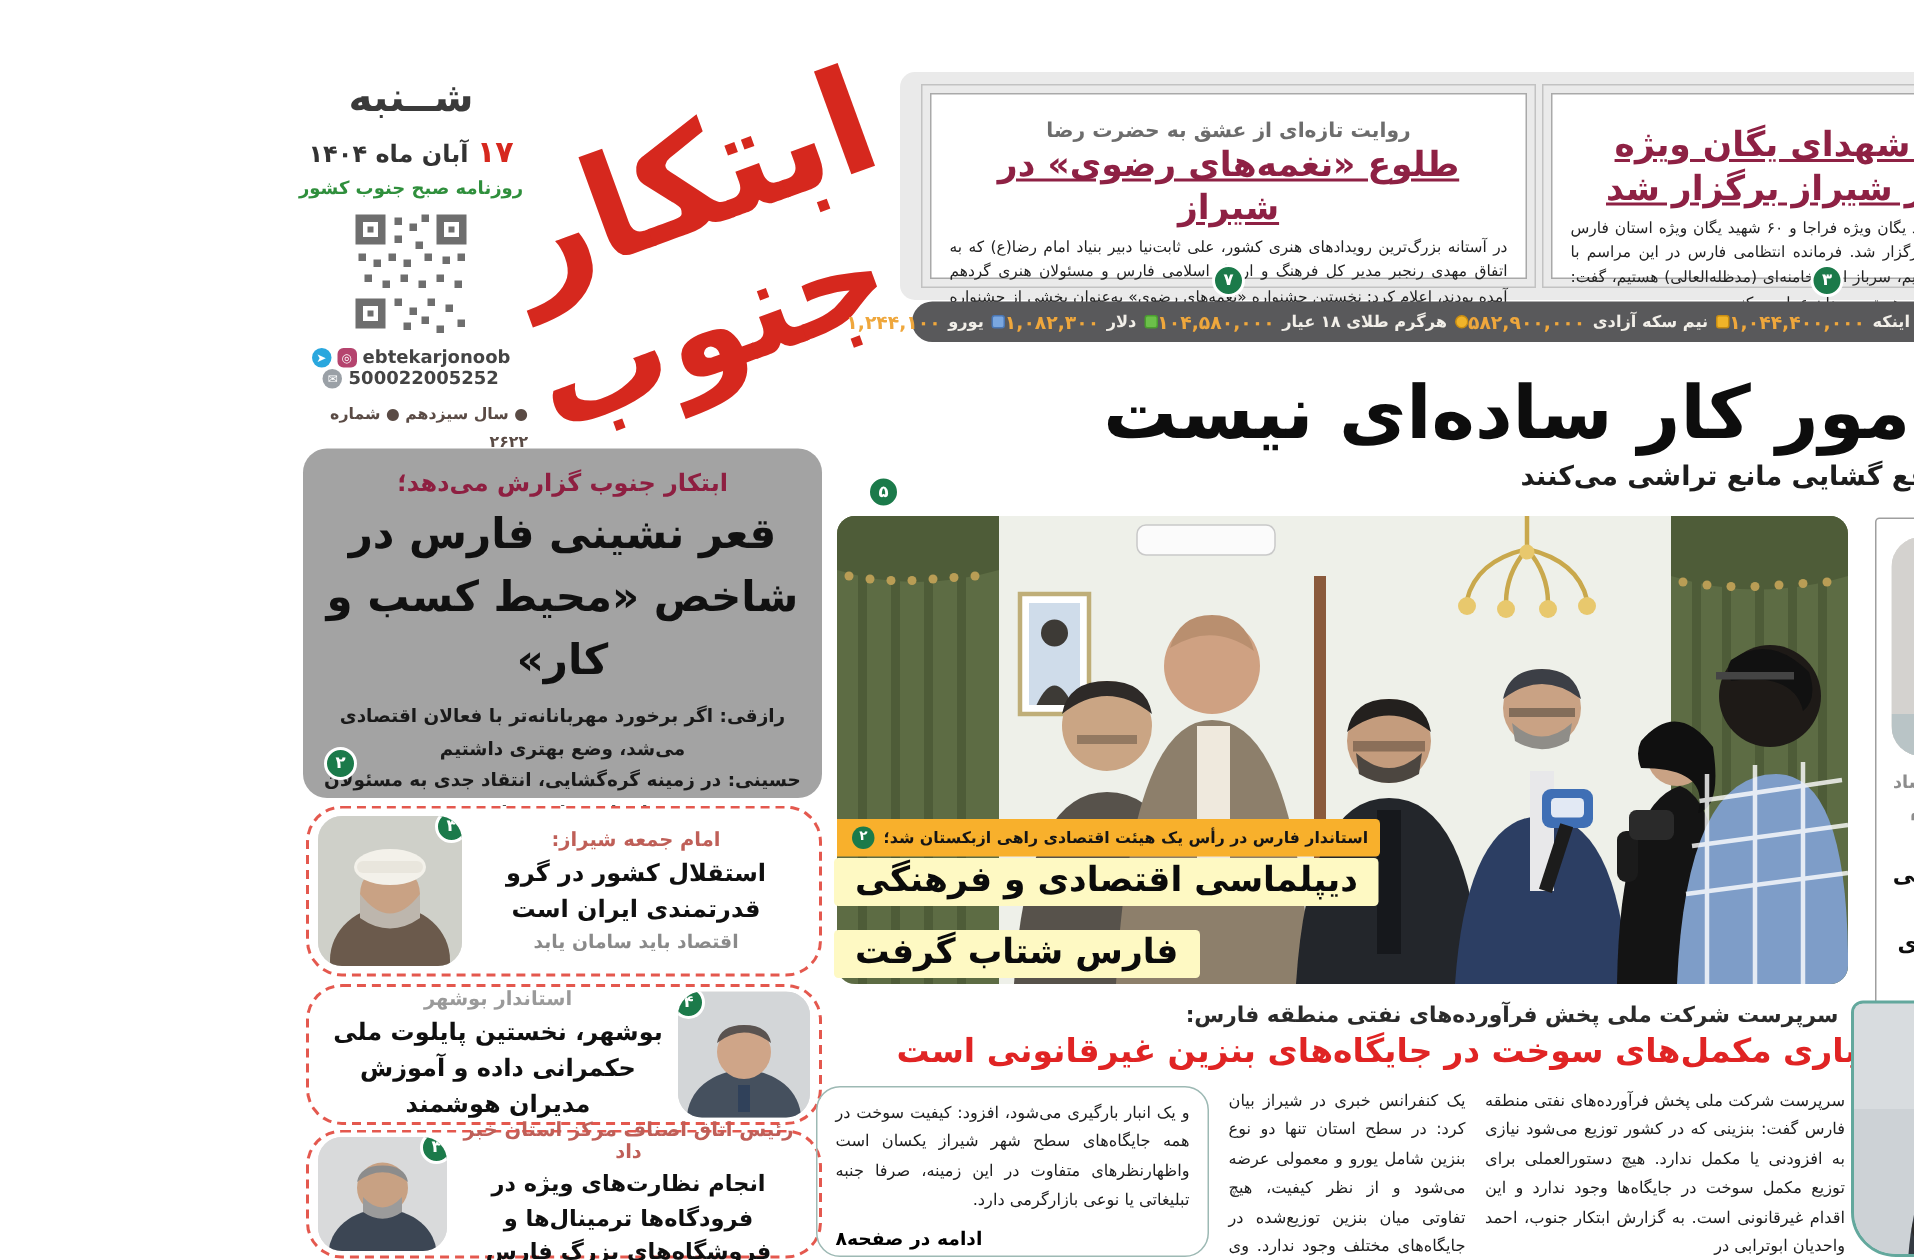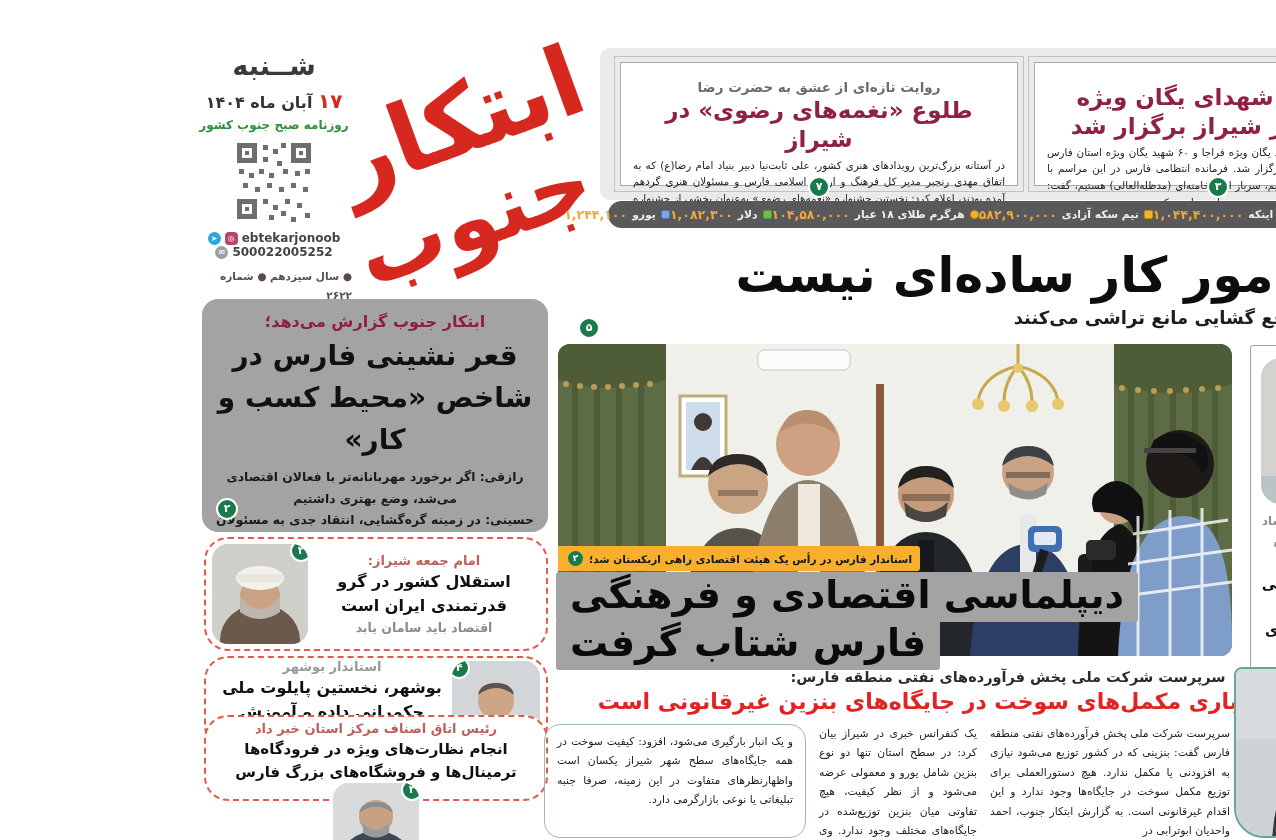--- a/index.html
+++ b/index.html
@@ -22,21 +22,21 @@
   #logo { left:148px; top:36px; width:300px; height:262px; pointer-events:none; }
 
   
   #blue-corner { left:1192px; top:42px; width:60px; height:100px; background:#2b4b9b; border-radius:4px 28px 4px 4px; }
   #grayband { left:432px; top:48px; width:814px; height:152px; background:#eaeaea; border-radius:10px 42px 10px 10px; }
   .headbox { position:absolute; background:#fff; border:1px solid #a9a9a9;
     box-shadow:0 0 0 5px #eaeaea, 0 0 0 6px #c2c2c2; text-align:center; padding:16px 12px 4px; }
   #hbox1 { left:452px; top:62px; width:398px; height:124px; }
   #hbox2 { left:866px; top:62px; width:368px; height:124px; }
   .hb-kicker { font-size:13.5px; font-weight:bold; color:#6d6d6d; }
-  .hb-head { color:#8e2144; font-weight:bold; font-size:23px; line-height:1.25; margin:1px 0 3px; }
+  .hb-head { color:#8e2144; font-weight:bold; font-size:23px; line-height:1.25; margin:1px 0 3px;text-decoration:underline; }
   .hb-body { font-size:10.3px; color:#222; text-align:justify; line-height:1.65; }
   .pbadge { position:absolute; width:22px; height:22px; border-radius:50%; background:#1b7a4a;
     border:2px solid #fff; color:#fff; font-size:11px; font-weight:bold; line-height:18px; text-align:center; z-index:6; }
 
   
   #ticker { left:440px; top:201px; width:836px; height:27px; background:#59595b;
     border-radius:14px 0 0 14px; display:flex; align-items:center; justify-content:space-between;
     padding:0 16px 0 22px; }
   .t-item { display:flex; align-items:center; gap:5px; white-space:nowrap; }
   .t-ic { display:inline-block; width:9px; height:9px; border-radius:50%; background:#f0b429; border:1px solid #c98d12; }
@@ -55,36 +55,36 @@
     text-align:center; padding:13px 14px 0; }
   .f-kicker { font-size:16px; font-weight:bold; color:#8e1f41; }
   .f-head { font-size:28px; font-weight:bold; color:#111; line-height:1.5; margin-top:4px; }
   .f-sub { font-size:12.3px; font-weight:bold; color:#1a1a1a; line-height:1.75; margin-top:6px; }
 
   
   .litem { position:absolute; width:344px; border:2px dashed #e4584e; border-radius:24px;
     display:flex; align-items:center; padding:4px 6px; background:#fff; }
   #item1 { left:36px; top:537px; height:114px;align-items:center; }
   #item2 { left:36px; top:656px; height:94px; }
-  #item3 { left:36px; top:715px; height:86px;flex-direction:column; }
+  #item3 { left:36px; top:753px; height:86px; }
   .li-photo { position:relative; flex:0 0 auto; border-radius:16px; overflow:hidden; background:#d8d8d8; }
   .li-text { flex:1 1 auto; text-align:center; padding:0 6px; }
   .li-kicker { font-size:13px; font-weight:bold; }
   .kick-red { color:#bf5f58; } .kick-gray { color:#9a9a9a; }
   .li-head { font-size:16px; font-weight:bold; color:#101010; line-height:1.5; margin-top:2px; }
   .li-sub { font-size:12.5px; font-weight:bold; color:#8a8a8a; margin-top:2px; }
 
   
   #mainphoto { left:390px; top:344px; width:674px; height:312px; border-radius:12px; overflow:hidden; background:#cfd4c8; }
   #caption { left:390px; top:546px; height:25px; background:#f8b02c; display:flex; align-items:center;
     gap:6px; padding:0 8px 0 10px; border-radius:0 3px 3px 0; z-index:5; }
   #caption .cap-text { font-size:10.5px; font-weight:bold; color:#151515; white-space:nowrap; }
   .cap-badge { width:15px; height:15px; border-radius:50%; background:#1b7a4a; color:#fff; font-size:9px;
     font-weight:bold; line-height:15px; text-align:center; flex:0 0 auto; }
-  .band { position:absolute; background:#a3a3a3; color:#0b0b0b; font-weight:bold; font-size:38px;
+  .band { position:absolute; background:#fef9c3; color:#0b0b0b; font-weight:bold; font-size:23px;
     padding:2px 14px 4px; z-index:5; border-radius:3px; line-height:1.15;text-align:right; }
   #band1 { left:388px; top:572px; }
   #band2 { left:388px; top:620px; }
 
   
   #sidebar { left:1082px; top:345px; width:164px; height:325px; background:#fff; border:1px solid #9f9f9f;
     border-radius:3px; text-align:center; padding:10px 8px 0; }
   .sb-photo { width:142px; height:146px; margin:2px auto 8px; border-radius:20px; overflow:hidden; background:#e3e2e0; }
   .sb-kicker { font-size:11.8px; font-weight:bold; color:#8d8d8d; line-height:1.6; }
   .sb-head { font-size:14.6px; font-weight:bold; color:#0e0e0e; line-height:1.6; margin-top:3px; }
@@ -453,16 +453,17 @@
       <rect x="58" y="140" width="60" height="8" rx="4" fill="#2b2b2b" transform="rotate(-14 88 144)"></rect>
       <circle cx="52" cy="150" r="8" fill="none" stroke="#2b2b2b" stroke-width="3"></circle>
     </svg>
   </div>
 
   <div id="b-cols" class="abs">
     <div id="b-col1" class="b-col">سرپرست شرکت ملی پخش فرآورده‌های نفتی منطقه فارس گفت: بنزینی که در کشور توزیع می‌شود نیازی به افزودنی یا مکمل ندارد. هیچ دستورالعملی برای توزیع مکمل سوخت در جایگاه‌ها وجود ندارد و این اقدام غیرقانونی است. به گزارش ابتکار جنوب، احمد واحدیان ابوترابی در</div>
     <div id="b-col2" class="b-col">یک کنفرانس خبری در شیراز بیان کرد: در سطح استان تنها دو نوع بنزین شامل یورو و معمولی عرضه می‌شود و از نظر کیفیت، هیچ تفاوتی میان بنزین توزیع‌شده در جایگاه‌های مختلف وجود ندارد. وی با بیان اینکه تمام بنزین عرضه‌شده از یک منبع پالایشگاهی</div>
     <div id="b-col3" class="b-col">
       <span>و یک انبار بارگیری می‌شود، افزود: کیفیت سوخت در همه جایگاه‌های سطح شهر شیراز یکسان است واظهارنظرهای متفاوت در این زمینه، صرفا جنبه تبلیغاتی یا نوعی بازارگرمی دارد.</span>
+      <div class="b-continue">ادامه در صفحه۸</div>
     </div>
   </div>
 
 </div>
 
 </body></html>

